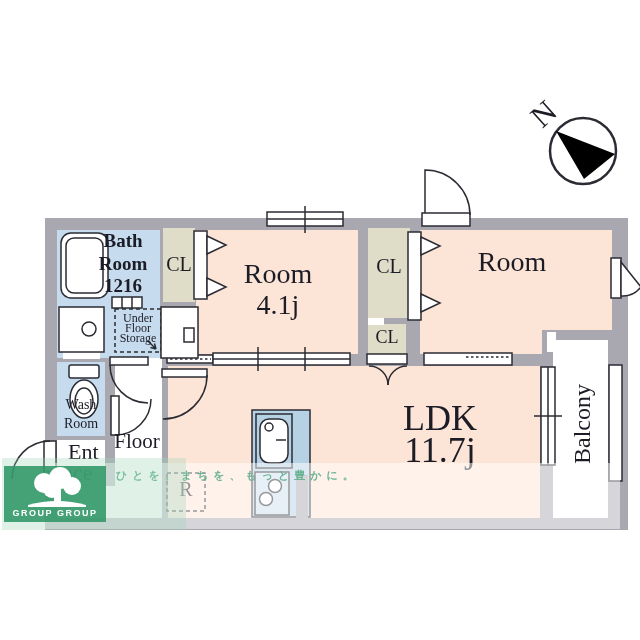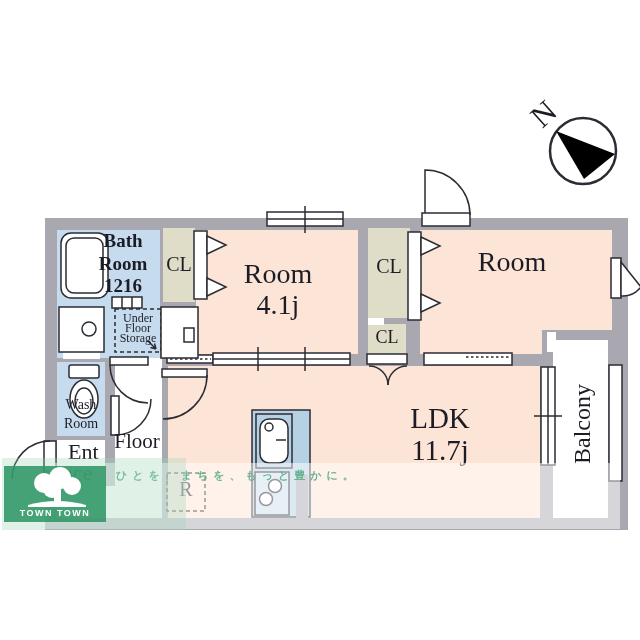--- a/index.html
+++ b/index.html
@@ -195,21 +195,21 @@
   </div>
 
   <div class="t" style="left:368px;top:255px;width:42px;font-size:20px;">CL</div>
 
   <div class="t" style="left:366px;top:327px;width:42px;font-size:18px;">CL</div>
 
   <div class="t" style="left:428px;top:246px;width:168px;font-size:28px;line-height:31px;">
     <span>Room</span>
   </div>
 
-  <div class="t" style="left:352px;top:402px;width:176px;font-size:29px;line-height:32px;">
+  <div class="t" style="left:352px;top:402px;width:176px;font-size:36px;line-height:32px;">
     <span>LDK</span>
     <span>11.7j</span>
   </div>
 
   <div class="t rot-ccw" style="left:517px;top:404px;width:130px;height:40px;font-size:24px;line-height:40px;">Balcony</div>
 
   <div class="t" style="left:48px;top:395px;width:66px;font-size:14px;line-height:19px;">
     <span>Wash</span>
     <span>Room</span>
   </div>
@@ -237,16 +237,16 @@
     <svg width="102" height="42" viewBox="0 0 102 42">
       <g fill="#ffffff">
         <circle cx="40" cy="17" r="10"></circle>
         <circle cx="56" cy="12" r="11"></circle>
         <circle cx="68" cy="20" r="9"></circle>
         <circle cx="48" cy="23" r="9"></circle>
         <rect x="50" y="24" width="7" height="13"></rect>
         <path d="M 24,39 Q 53,31 82,39 L 82,41 L 24,41 Z"></path>
       </g>
     </svg>
-    <div class="logo-cap">TOWN TOWN</div>
+    <div class="logo-cap">GROUP GROUP</div>
   </div>
 
 </div>
 
 </body></html>

